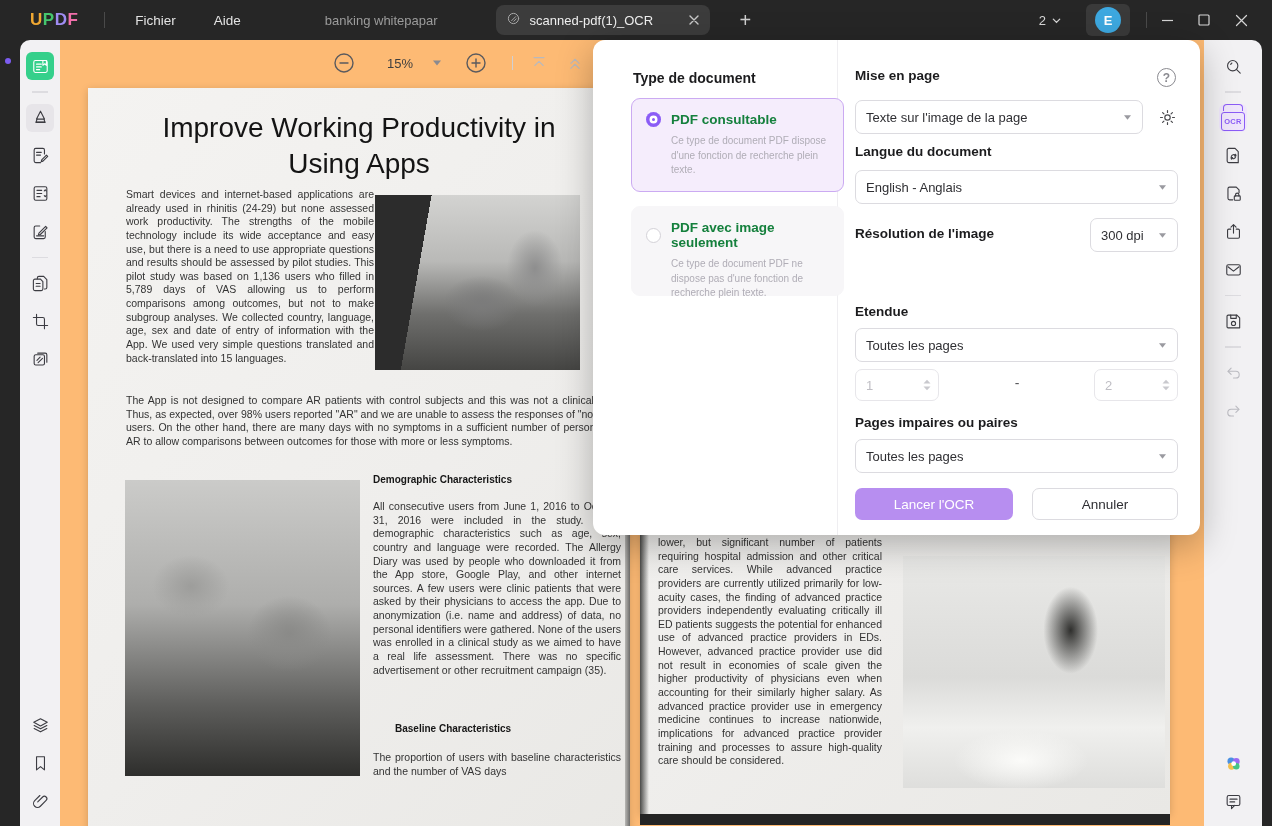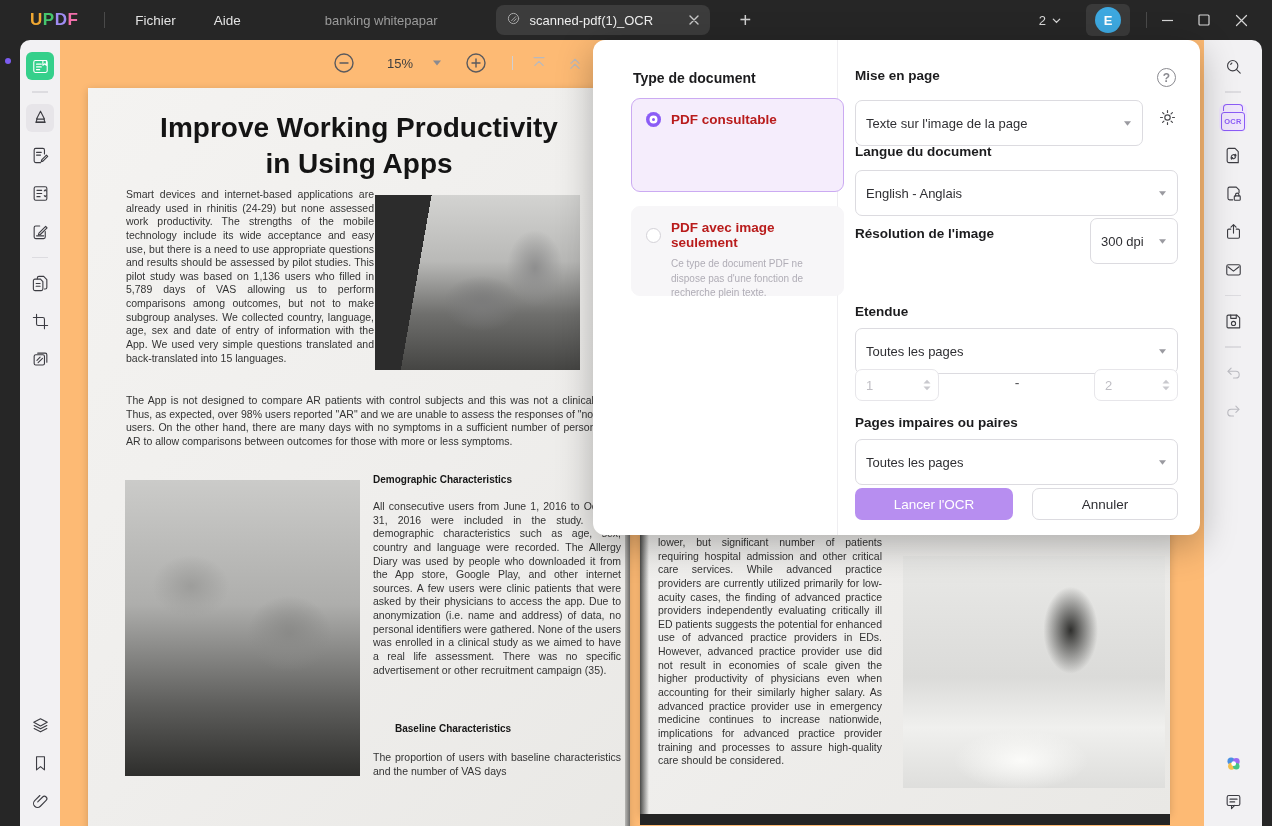--- a/index.html
+++ b/index.html
@@ -75,21 +75,21 @@
   .page1 { left:28px; top:48px; width:542px; height:778px; }
   .page1::before { content:""; position:absolute; right:0; top:0; width:5px; height:100%;
     background:linear-gradient(to right,#b9b8b5,#6d6c6a); }
   .page1::after { content:""; position:absolute; left:0; bottom:0; width:100%; height:11px; background:#1f1f1f; }
   .page2 { left:580px; top:48px; width:530px; height:726px; }
   .page2::before { content:""; position:absolute; left:0; top:0; width:9px; height:100%;
     background:linear-gradient(to right,#4a4a48,rgba(74,74,72,0)); }
   .page2::after { content:""; position:absolute; left:0; bottom:-11px; width:100%; height:11px; background:#242424; }
 
   .doc-title { position:absolute; left:56px; top:22px; width:430px; text-align:center;
-    font-size:28px; line-height:1.3; font-weight:700; color:#141414; }
+    font-size:28px; line-height:1.3; font-weight:400; color:#141414; }
   .doc-p { position:absolute; font-size:10.5px; line-height:1.3; color:#333; text-align:justify; }
   .p1-col1 { left:38px; top:100px; width:248px; }
   .p1-wide { left:38px; top:306px; width:492px; }
   .p1-col2 { left:285px; top:412px; width:248px; }
   .p1-col3 { left:285px; top:663px; width:248px; }
   .doc-h { position:absolute; font-size:10px; font-weight:700; color:#161616; white-space:nowrap; }
   .p1-h1 { left:285px; top:386px; } .p1-h2 { left:292px; top:635px;margin-left:15px; }
   .p2-col { left:18px; top:448px; width:224px; }
 
   .photo { position:absolute; }
@@ -116,29 +116,29 @@
   .dlg-divider { position:absolute; left:244px; top:0; width:1px; height:100%; background:#efeef1; }
   .dlg-left { position:absolute; left:0; top:0; width:244px; height:100%;margin-left:32px; }
   .dlg-title { position:absolute; left:8px; top:30px; font-size:14px; font-weight:700; color:#1c1c1e; }
   .type-card { position:absolute; left:6px; width:213px; border-radius:9px; padding:13px 12px 10px 14px; }
   .type-card.selected { top:58px; height:94px; background:#f5edfc; border:1px solid #cbaaf2; }
   .type-card.plain { top:166px; height:90px; background:#f7f6f8; border:1px solid #f7f6f8; }
   .tc-row { display:flex; align-items:center; gap:10px; }
   .radio { width:15px; height:15px; border-radius:50%; flex:0 0 auto; }
   .radio.on { background:#8b5cf6; box-shadow:inset 0 0 0 3.5px #8b5cf6, inset 0 0 0 6px #fff; }
   .radio.off { border:1.5px solid #d4d2d8; background:#fff; }
-  .tc-label { font-size:13.5px; font-weight:700; color:#b91c1c; }
+  .tc-label { font-size:13.5px; font-weight:700; color:#15803d; }
   .tc-desc { margin:7px 0 0 25px; font-size:10px; line-height:1.45; color:#b0adb6; width:162px; }
 
   .dlg-right { position:absolute; left:262px; top:0; width:323px; height:100%; }
   .sec-label { position:absolute; font-size:13.5px; font-weight:700; color:#1c1c1e; }
   .help-circle { position:absolute; right:2px; top:28px; width:19px; height:19px; border-radius:50%;
     border:1.4px solid #8a8a90; color:#8a8a90; font-size:12px; font-weight:700;
     display:flex; align-items:center; justify-content:center; }
-  .dd { position:absolute; height:46px; background:#fff; border:1px solid #dcdbe0; border-radius:7px;
+  .dd { position:absolute; height:34px; background:#fff; border:1px solid #dcdbe0; border-radius:7px;
     display:flex; align-items:center; padding:0 10px; font-size:13px; color:#2f2f33; }
   .dd .caret { margin-left:auto; }
   .caret svg { display:block; }
   .gear-btn { position:absolute; right:0; top:66px; width:22px; height:22px; display:flex;
     align-items:center; justify-content:center; }
   .gear-btn svg { stroke:#4a4a4e; stroke-width:1.5; fill:none; stroke-linecap:round; }
   .btn-detect { position:absolute; left:0; top:222px; width:323px; height:30px; background:#f1f0f2;
     border:none; border-radius:7px; font-size:13px; color:#2f2f33; font-family:inherit; }
   .spin { position:absolute; top:329px; width:84px; height:32px; border:1px solid #e7e6ea;
     border-radius:7px; background:#fff; display:flex; align-items:center; }
@@ -436,20 +436,21 @@
     <div class="dlg-divider"></div>
 
     <div class="dlg-left">
       <div class="dlg-title">Type de document</div>
 
       <div class="type-card selected">
         <div class="tc-row">
           <div class="radio on"></div>
           <div class="tc-label">PDF consultable</div>
         </div>
+        <div class="tc-desc">Ce type de document PDF dispose d'une fonction de recherche plein texte.</div>
       </div>
 
       <div class="type-card plain">
         <div class="tc-row">
           <div class="radio off"></div>
           <div class="tc-label">PDF avec image seulement</div>
         </div>
         <div class="tc-desc">Ce type de document PDF ne dispose pas d'une fonction de recherche plein texte.</div>
       </div>
     </div>

